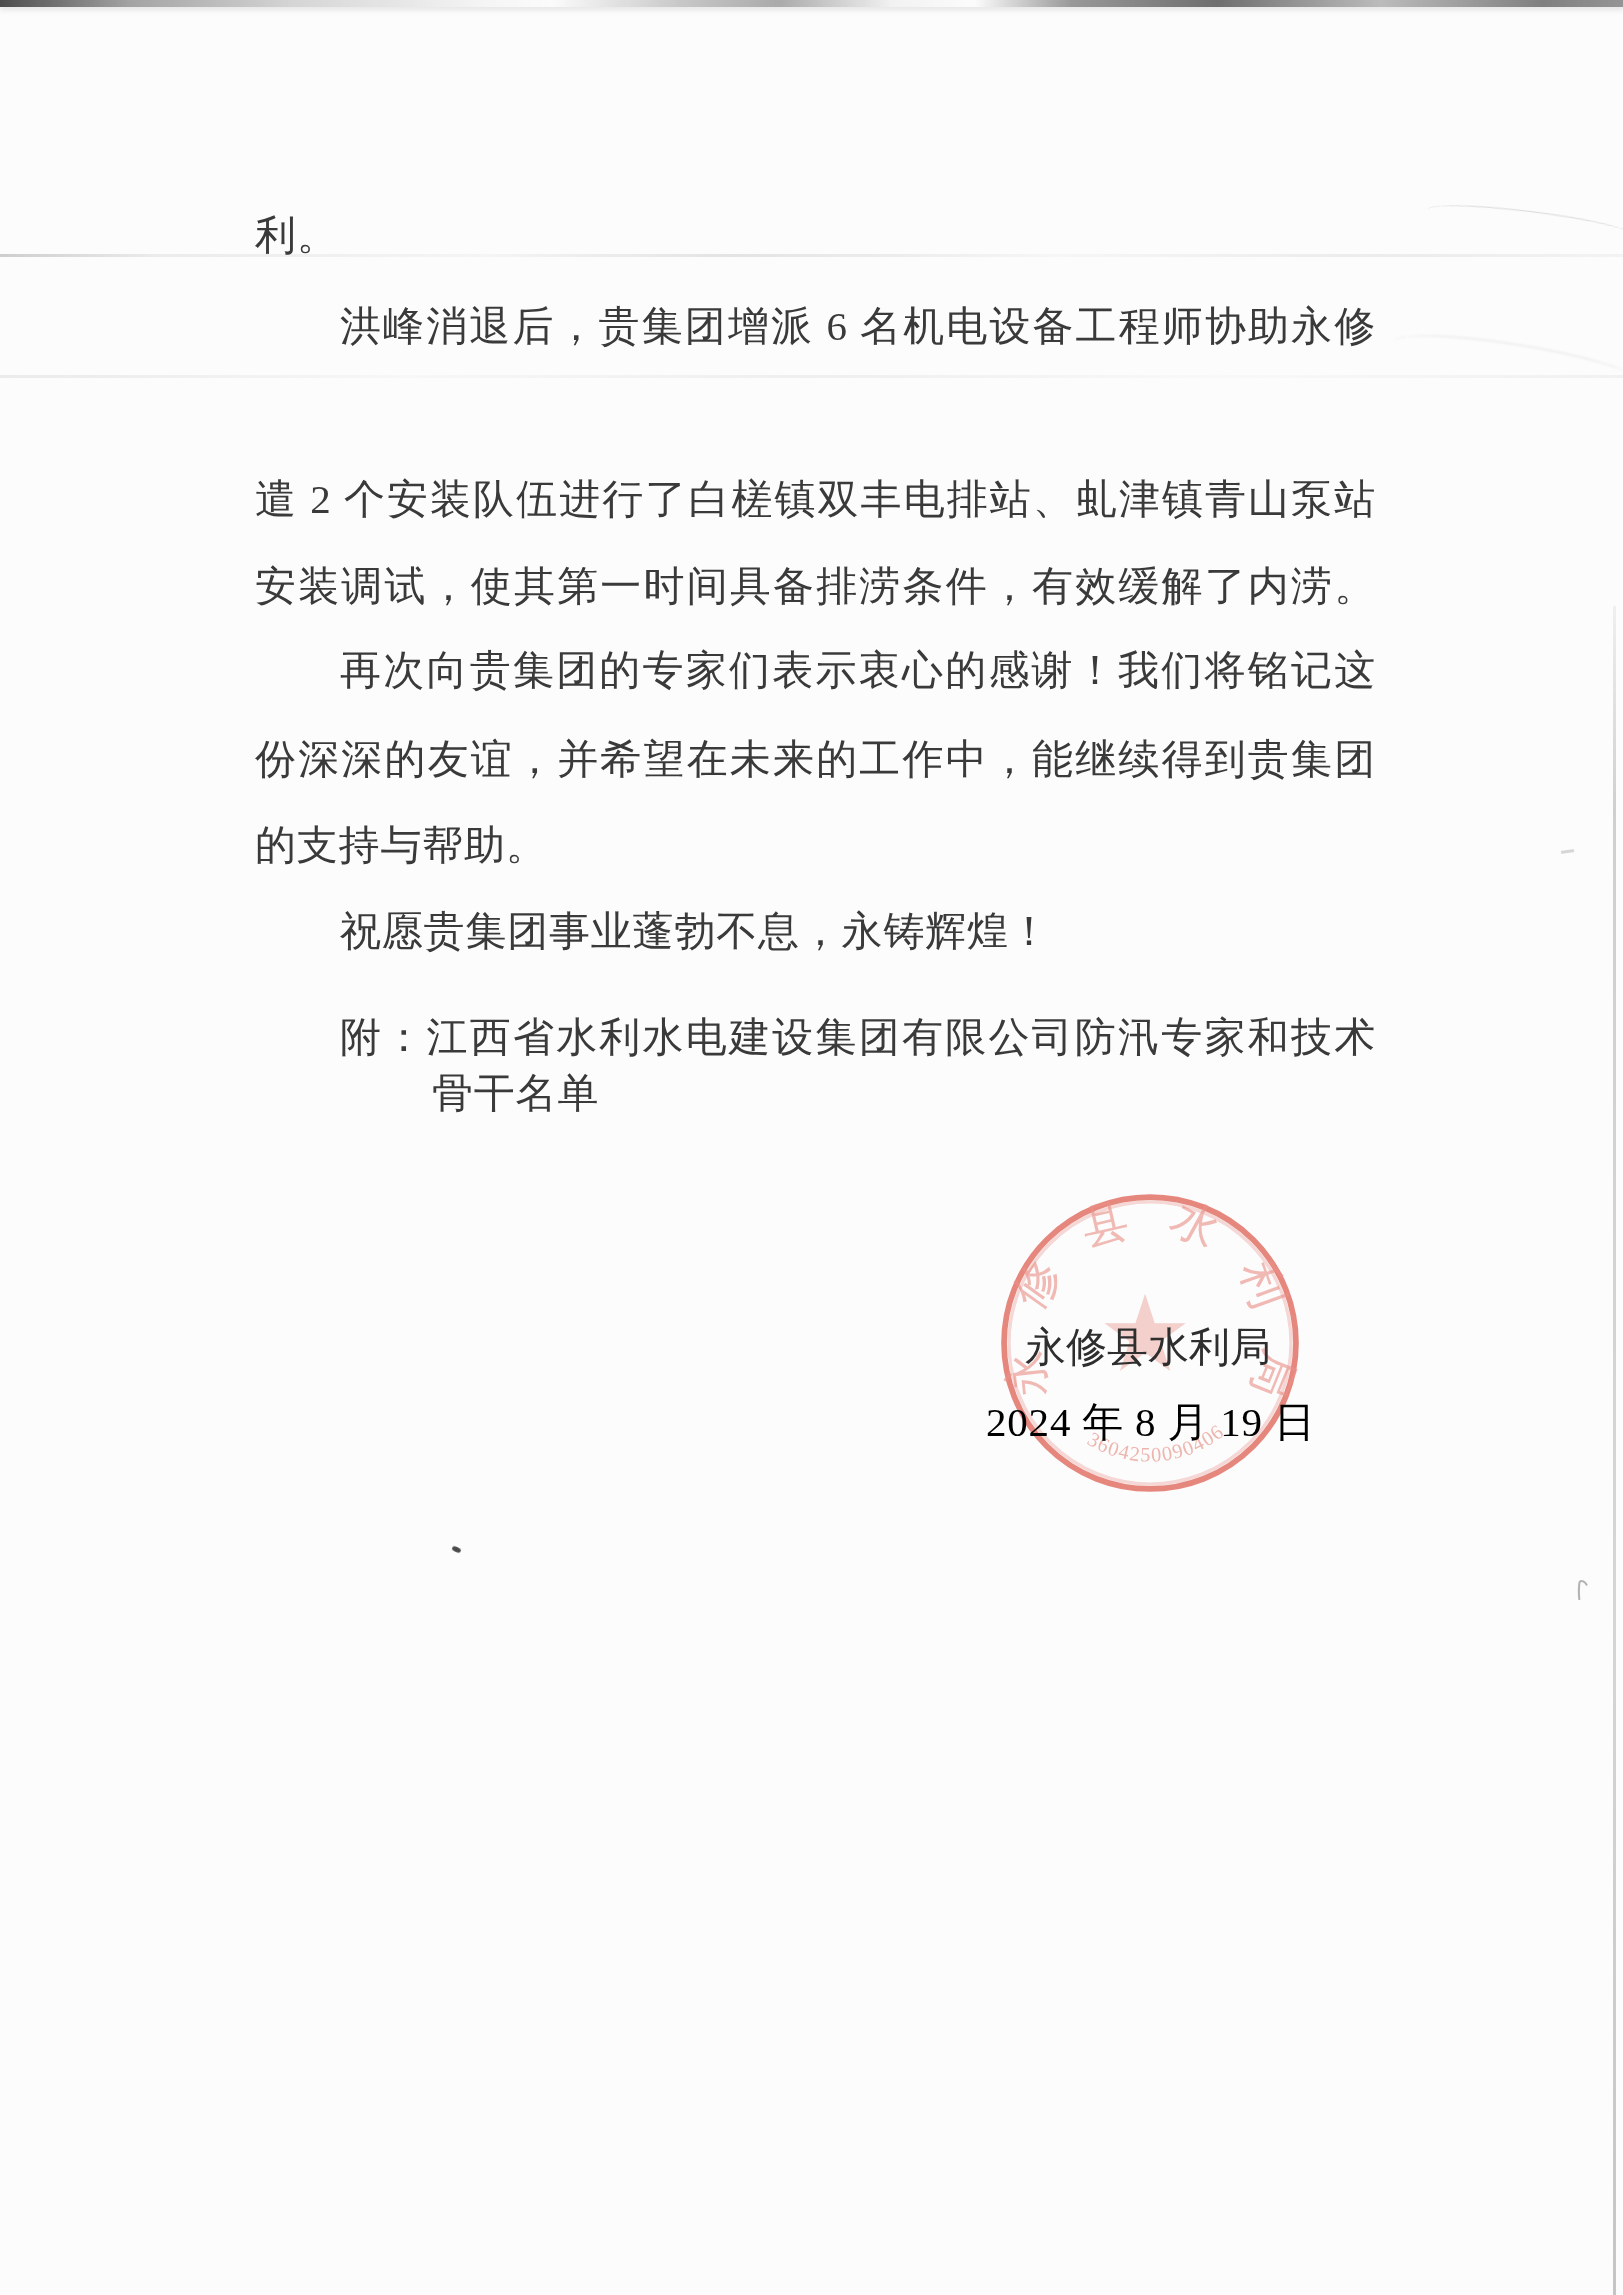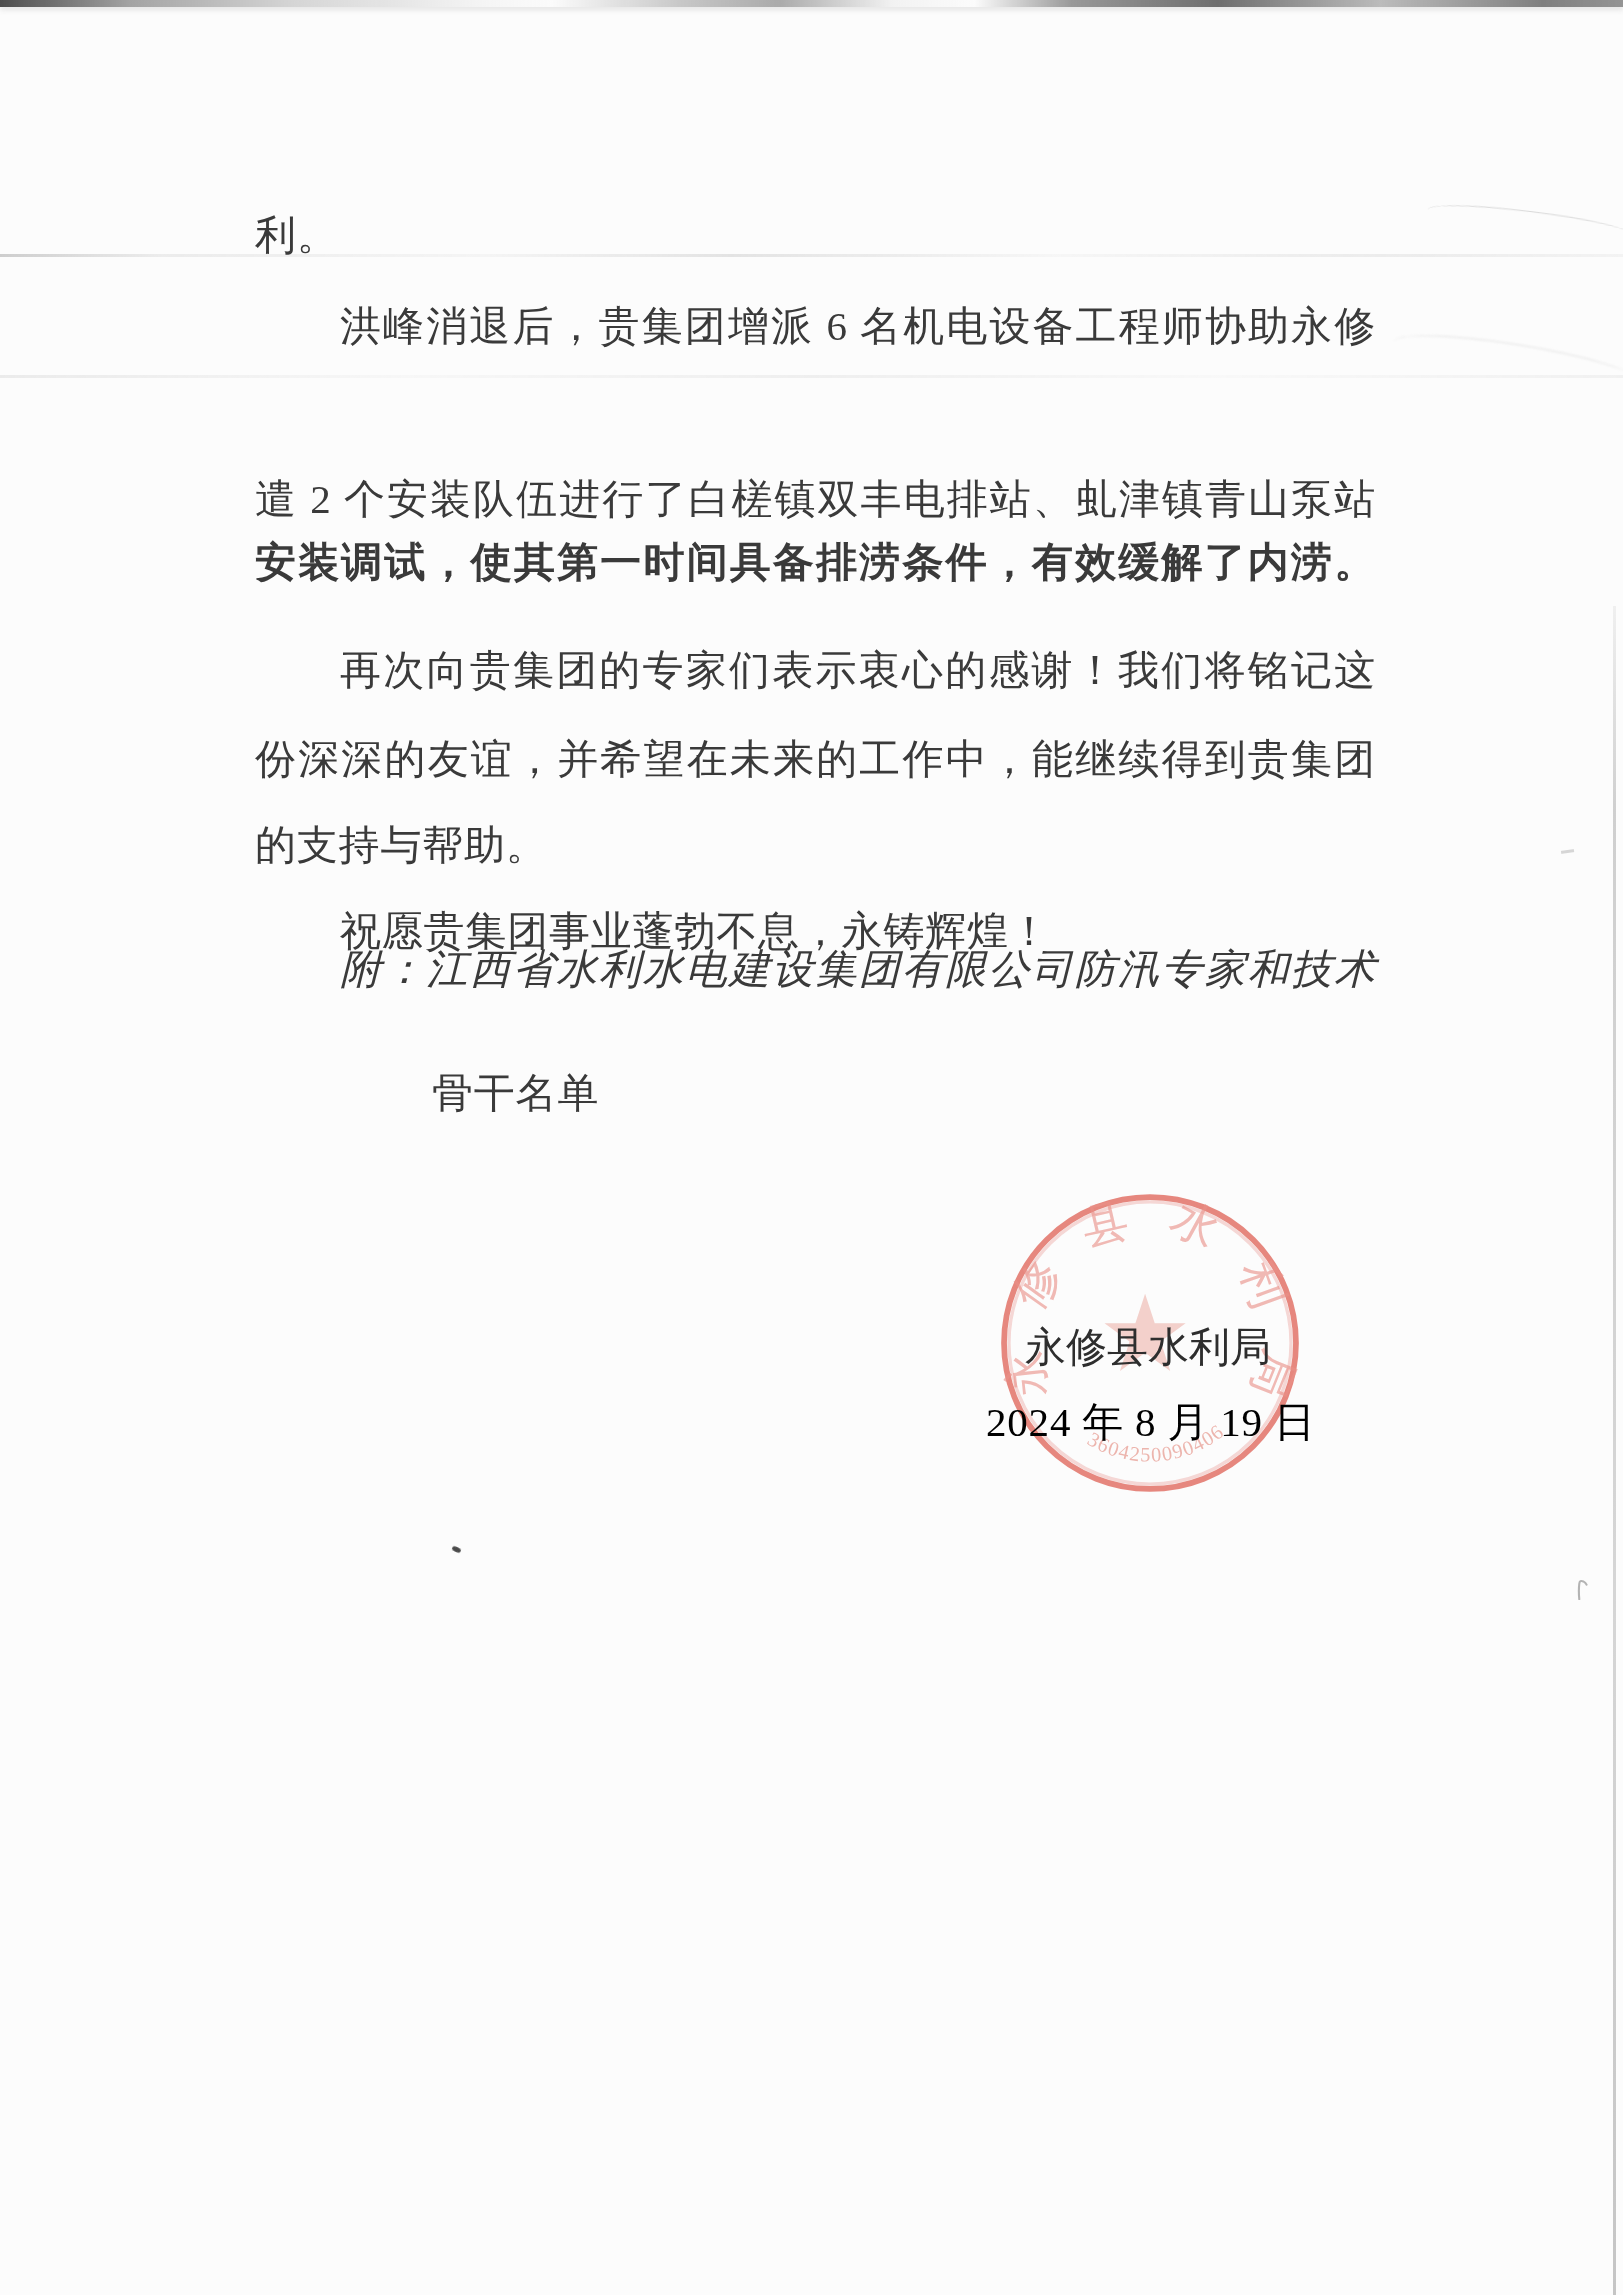--- a/index.html
+++ b/index.html
@@ -22,22 +22,22 @@
   }
   .jfull{
     white-space:normal;
     text-align:justify;
     text-align-last:justify;
     text-justify:inter-character;
   }
   .ind{padding-left:85px;}
   .ind2{padding-left:177px;}
   .l1{top:206px;}  .l2{top:297px;}  .l3{top:383px;}  .l4{top:470px;}
-  .l5{top:533px;font-weight:bold;}  .l6{top:644px;font-family:Liberation Mono, monospace;}  .l7{top:730px;}  .l8{top:816px;}
-  .l9{top:902px;} .l10{top:940px;font-style:italic;} .l11{top:1064px;}
+  .l5{top:557px;}  .l6{top:644px;font-family:Liberation Mono, monospace;}  .l7{top:730px;}  .l8{top:816px;}
+  .l9{top:902px;} .l10{top:1008px;} .l11{top:1064px;}
   
   .sig-org{
     position:absolute;left:1025px;top:1318px;width:262px;
     font-size:41px;line-height:59px;color:#2e2e2e;white-space:nowrap;
   }
   .sig-date{
     position:absolute;left:986px;top:1393px;width:344px;
     font-size:41px;line-height:59px;color:#000000;white-space:nowrap;
     letter-spacing:0.8px;
   }

